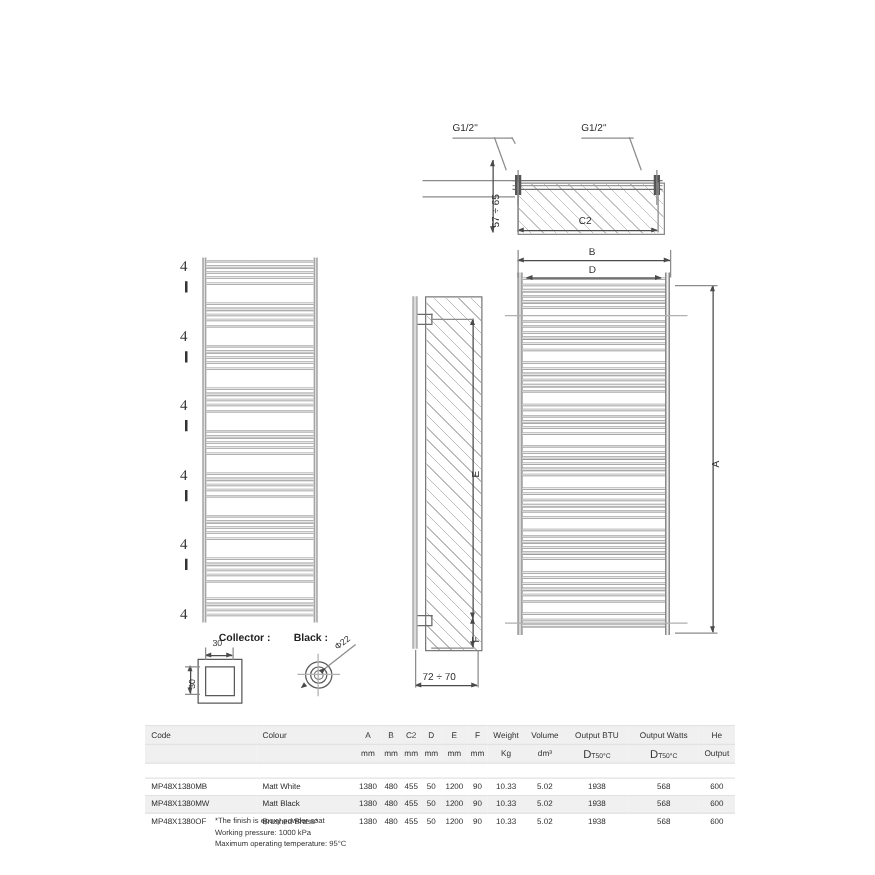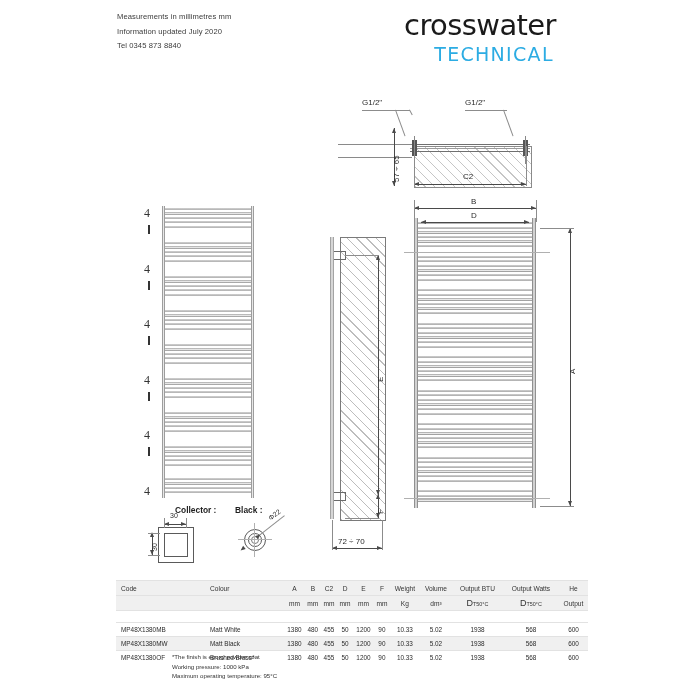--- a/index.html
+++ b/index.html
@@ -161,30 +161,21 @@
   .notes {
     position: absolute; left: 172px; top: 652px;
     font-size: 6.1px; line-height: 9.6px; color: #333;
   }
 </style>
 </head>
 <body>
 
 <div class="page">
 
-  <div class="hdr-notes">
-    <div>Measurements in millimetres mm</div>
-    <div>Information updated July 2020</div>
-    <div>Tel  0345 873 8840</div>
-  </div>
-
-  <div class="logo-wrap">
-    <div class="logo-word">crosswater</div>
-    <div class="logo-sub">TECHNICAL</div>
-  </div>
+
 
   <div>
 
     <div class="lbl" style="left:362px; top:98px;">G1/2"</div>
     <div class="lbl" style="left:465px; top:98px;">G1/2"</div>
 
     <div class="ln thin hl" style="left:362px; top:110px; width:48px;"></div>
     <div class="ln thin" style="left:409px; top:110px; width:1px; height:6px; transform:rotate(-28deg); transform-origin:top left;"></div>
     <div class="ln thin" style="left:395px; top:110px; width:1px; height:28px; transform:rotate(-20deg); transform-origin:top left;"></div>
 

